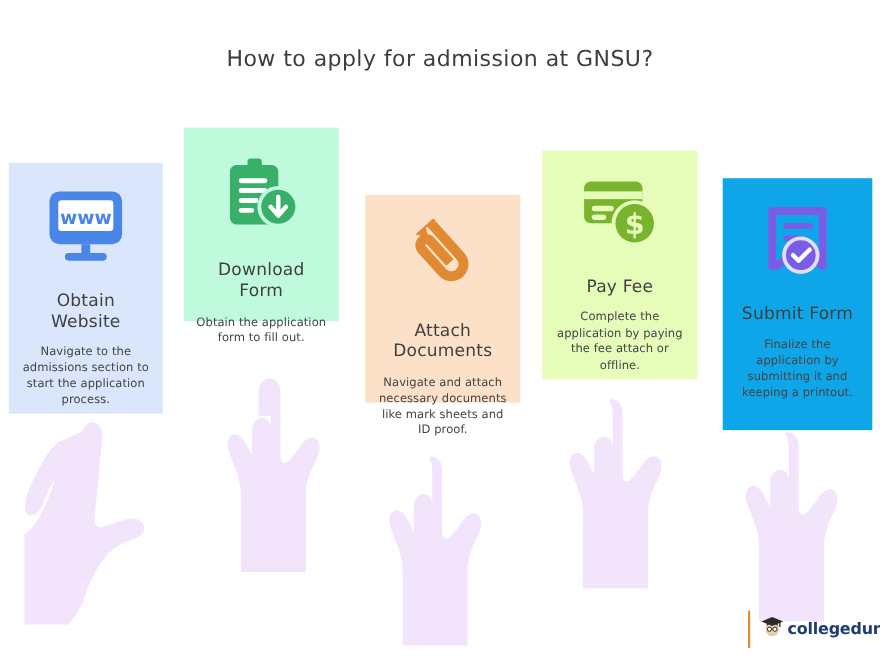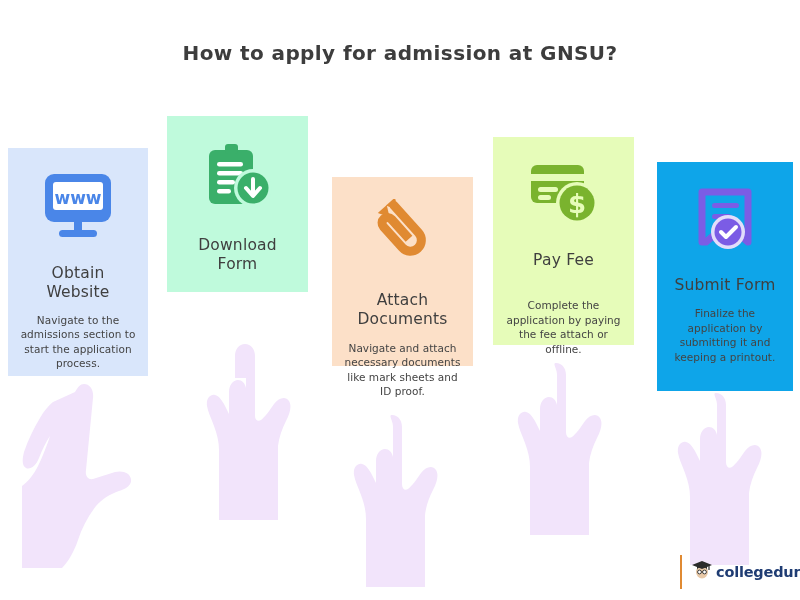--- a/index.html
+++ b/index.html
@@ -21,21 +21,21 @@
   }
 
   
   #title {
     position: absolute;
     left: 0;
     top: 41px;
     width: 800px;
     text-align: center;
     font-size: 20px;
-    font-weight: bold;
+    font-weight: normal;
     color: #3d3d3d;
     letter-spacing: 0.4px;
     font-family: "DejaVu Sans", sans-serif;
   }
 
   
   .hand {
     position: absolute;
     z-index: 1;
   }
@@ -80,21 +80,21 @@
 
   #card-1 .card-icon { margin-top: 10px; margin-bottom: 22px; }
   #card-2 .card-icon { margin-top: 12px; margin-bottom: 20px; }
   #card-3 .card-icon { margin-top: 8px;  margin-bottom: 22px; }
   #card-4 .card-icon { margin-top: 10px; margin-bottom: 22px; }
   #card-5 .card-icon { margin-top: 10px; margin-bottom: 22px; }
 
   #card-1 .card-title { margin-bottom: 10px; }
   #card-2 .card-title { margin-bottom: 11px; }
   #card-3 .card-title { margin-bottom: 11px; }
-  #card-4 .card-title { margin-bottom: 28px; }
+  #card-4 .card-title { margin-bottom: 11px; }
   #card-5 .card-title { margin-bottom: 11px; }
 
   
   #footer-logo {
     position: absolute;
     left: 680px;
     top: 553px;
     height: 38px;
     display: flex;
     align-items: center;
@@ -199,20 +199,21 @@
         <rect x="14" y="20" width="26" height="4.5" rx="2.2" fill="#ffffff"></rect>
         <rect x="14" y="29" width="26" height="4.5" rx="2.2" fill="#ffffff"></rect>
         <rect x="14" y="38" width="18" height="4.5" rx="2.2" fill="#ffffff"></rect>
         <rect x="14" y="47" width="14" height="4.5" rx="2.2" fill="#ffffff"></rect>
         <circle cx="50" cy="46" r="19" fill="#bffadc"></circle>
         <circle cx="50" cy="46" r="15.5" fill="#3aaf6a"></circle>
         <path d="M50 37 L50 50 M43 46 L50 54 L57 46" stroke="#ffffff" stroke-width="4" fill="none" stroke-linecap="round" stroke-linejoin="round"></path>
       </svg>
     </span>
     <div class="card-title">Download Form</div>
+    <div class="card-desc">Obtain the application form to fill out.</div>
   </div>
 
   <div class="card" id="card-3">
     <span class="card-icon">
       <svg width="66" height="66" viewBox="0 0 66 66">
         <g transform="rotate(-42 33 33)">
           <path d="M44 6 L44 44 A11 11 0 0 1 22 44 L22 16 A5.5 5.5 0 0 1 33 16 L33 42" stroke="#e08a32" stroke-width="9" fill="none" stroke-linecap="butt"></path>
           <path d="M38 2 L44 14 L50 2 Z" fill="#e08a32"></path>
           <path d="M27 2 L33 13 L39 2 Z" fill="#e08a32"></path>
         </g>

